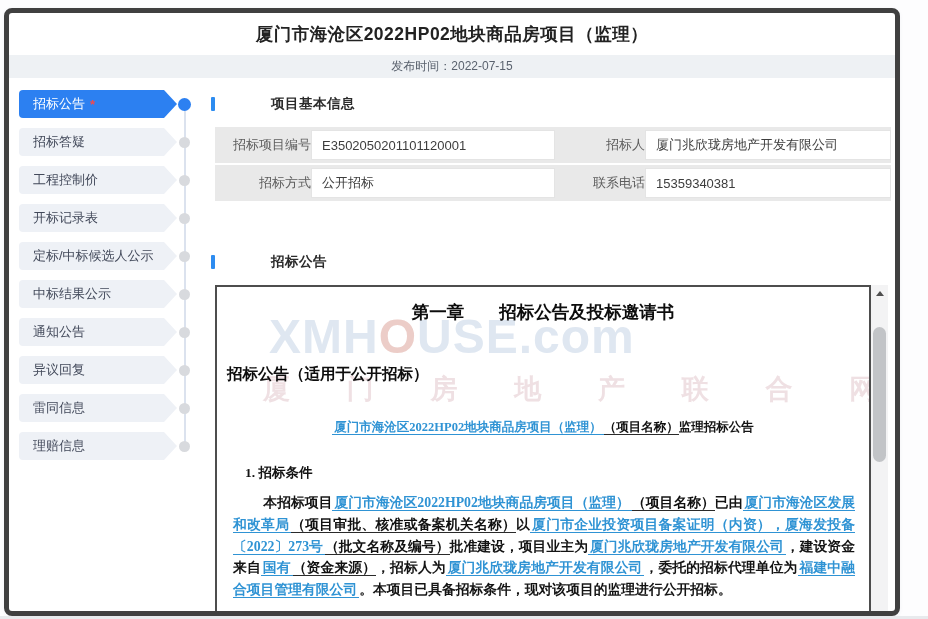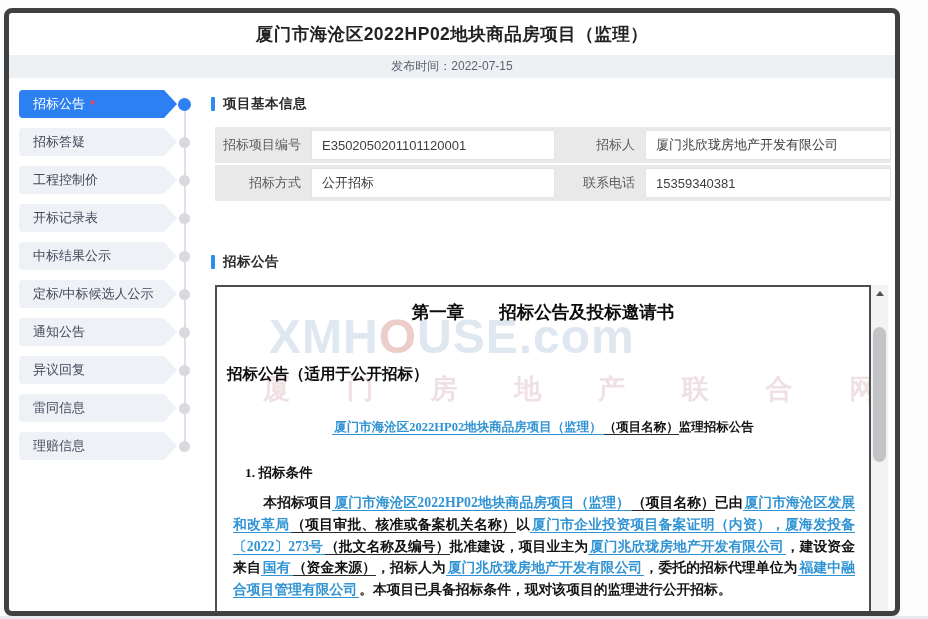--- a/index.html
+++ b/index.html
@@ -20,29 +20,29 @@
         clip-path:polygon(0 0,145px 0,158px 14px,145px 28px,0 28px);
         border-radius:4px;display:flex;align-items:center;padding-left:14px;box-sizing:border-box;
         font-size:13px;color:#42495a;cursor:pointer;white-space:nowrap;}
   .side-item.active .side-arrow{background:#2c80f1;color:#fff;}
   .req{color:#f4494d;margin-left:5px;font-weight:bold;}
   .side-dot{position:absolute;left:160px;top:8.5px;width:11px;height:11px;border-radius:50%;background:#d8dade;}
   .side-item.active .side-dot{background:#2c80f1;width:13px;height:13px;top:7.5px;left:159px;}
 
   
   .main{position:absolute;left:202px;top:77px;width:680px;height:531px;}
-  .sec-head{position:absolute;left:0;display:flex;align-items:center;height:16px;}
+  .sec-head{position:absolute;left:0;display:flex;align-items:center;height:16px;gap:48px;}
   .sec-bar{width:4px;height:14px;background:#2d8cf0;border-radius:1px;margin-right:8px;}
   .sec-title{font-size:13.5px;font-weight:bold;color:#2b2b2b;letter-spacing:.5px;}
   .sec-head.first{top:6px;}
   .sec-head.second{top:164px;}
 
   .info-table{position:absolute;left:4px;top:37px;width:676px;}
   .info-row{display:flex;height:36px;background:#e9e9e9;margin-bottom:2px;font-size:13px;}
-  .info-label{display:flex;align-items:center;justify-content:flex-end;padding-right:10px;
+  .info-label{display:flex;align-items:center;justify-content:flex-end;
         color:#5c5c5c;box-sizing:border-box;}
   .info-label.l1{width:96px;}
   .info-label.l2{width:90px;}
   .info-value{background:#fff;border:1px solid #e4e4e4;margin:3px 0;display:flex;align-items:center;
         padding-left:10px;box-sizing:border-box;color:#3d3d3d;}
   .info-value.v1{width:244px;}
   .info-value.v2{flex:1;}
 
   
   .doc-viewer{position:absolute;left:4px;top:195px;width:673px;height:336px;display:flex;}
@@ -106,27 +106,27 @@
         <div class="side-dot"></div>
       </div>
       <div class="side-item">
         <div class="side-arrow">
             <span>开标记录表</span>
           </div>
         <div class="side-dot"></div>
       </div>
       <div class="side-item">
         <div class="side-arrow">
+            <span>定标/中标候选人公示</span>
+          </div>
+        <div class="side-dot"></div>
+      </div>
+      <div class="side-item">
+        <div class="side-arrow">
             <span>中标结果公示</span>
-          </div>
-        <div class="side-dot"></div>
-      </div>
-      <div class="side-item">
-        <div class="side-arrow">
-            <span>定标/中标候选人公示</span>
           </div>
         <div class="side-dot"></div>
       </div>
       <div class="side-item">
         <div class="side-arrow">
             <span>通知公告</span>
           </div>
         <div class="side-dot"></div>
       </div>
       <div class="side-item">

